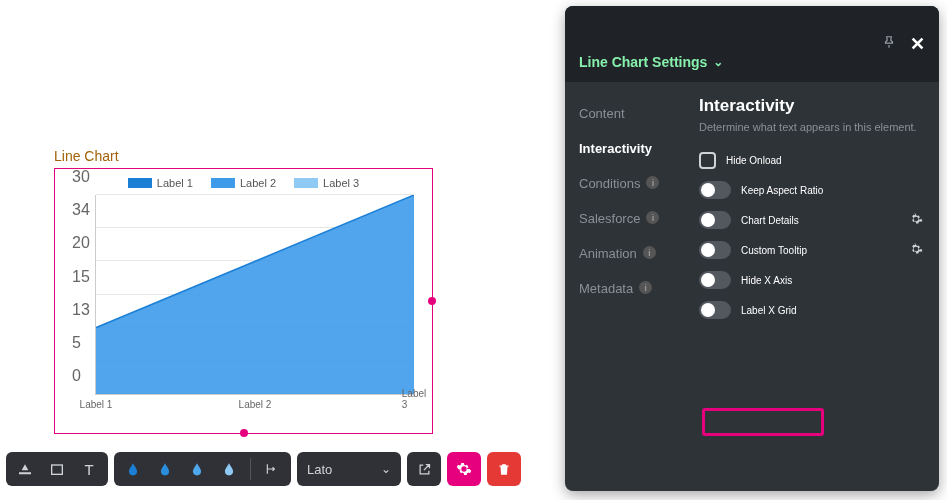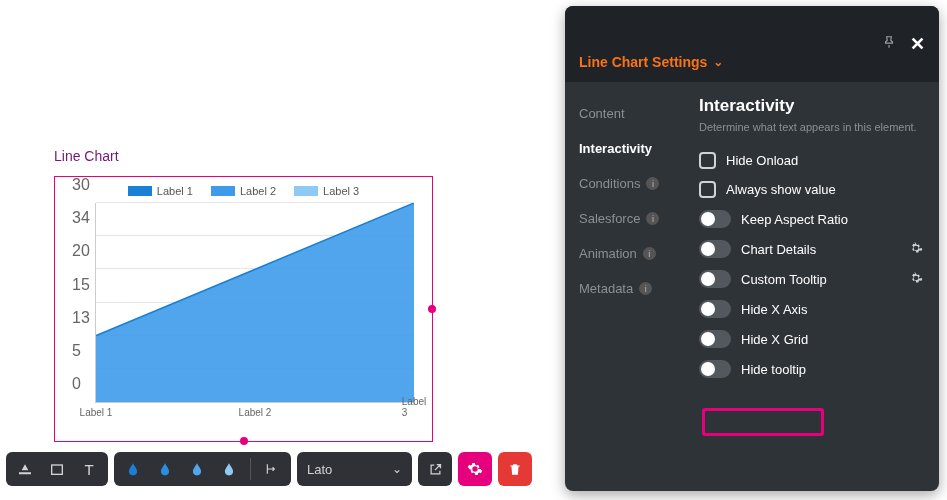--- a/index.html
+++ b/index.html
@@ -1,58 +1,58 @@
 <!DOCTYPE html>
 <html><head>
 <meta charset="utf-8">
 <style>
   * { box-sizing: border-box; margin: 0; padding: 0; font-family: -apple-system, BlinkMacSystemFont, "Segoe UI", Arial, sans-serif; }
   body { width: 947px; height: 500px; position: relative; background: #fff; overflow: hidden; }
 
   
   .chart-wrap { position: absolute; left: 54px; top: 148px; width: 379px; }
-  .chart-title { color: #701a75; font-size: 14px; font-weight: 500; margin-bottom: 12px; }
+  .chart-title { color: #a16207; font-size: 14px; font-weight: 500; margin-bottom: 4px; }
   .chart-box { border: 1px solid #e6007e; background: #fff; position: relative; height: 266px; padding: 8px 14px 6px 14px; }
   .chart-handle { position:absolute; width:8px; height:8px; background:#e6007e; border-radius:50%; }
   .chart-handle.bottom { left:50%; bottom:-4px; transform:translateX(-50%);}
   .chart-handle.right { right:-4px; top:50%; transform:translateY(-50%);}
   .legend { display:flex; justify-content:center; gap:18px; font-size:11px; color:#555; margin-bottom:6px;}
   .lg { display:flex; align-items:center; gap:5px;}
   .swatch { width:24px; height:10px;}
   .plot { position:relative; height:200px; margin-left:26px; margin-right:4px; border-left:1px solid #ccc; border-bottom:1px solid #ccc;}
   .ygrid { position:absolute; left:0; right:0; border-top:1px solid #e6e6e6;}
   .ytick { position:absolute; left:-24px; font-size:16px; color:#666; transform:translateY(-50%);}
   .xtick { position:absolute; bottom:-16px; font-size:10px; color:#666; transform:translateX(-50%);}
   svg.area { position:absolute; left:0; top:0; width:100%; height:100%; }
 
   
   .toolbar { position:absolute; left:6px; top:452px; display:flex; gap:6px; align-items:center;}
   .tb-dark { background:#2f3136; border-radius:6px; display:flex; align-items:center; height:34px; padding:0 6px; gap:6px;}
   .tb-btn { width:26px; height:26px; display:flex; align-items:center; justify-content:center; color:#cfd2d6; cursor:pointer; border-radius:4px;}
   .tb-sep { width:1px; height:22px; background:#555; margin:0 2px;}
-  .font-sel { background:#2f3136; color:#cfd2d6; border:none; height:34px; width:115px; border-radius:6px; padding:0 10px; display:flex; align-items:center; justify-content:space-between; font-size:13px; cursor:pointer;}
+  .font-sel { background:#2f3136; color:#cfd2d6; border:none; height:34px; width:104px; border-radius:6px; padding:0 10px; display:flex; align-items:center; justify-content:space-between; font-size:13px; cursor:pointer;}
   .sq-btn { width:34px; height:34px; border-radius:6px; display:flex; align-items:center; justify-content:center; cursor:pointer;}
   .sq-dark { background:#2f3136; color:#cfd2d6;}
   .sq-pink { background:#e6007e; color:#fff;}
   .sq-red { background:#e53935; color:#fff;}
 
   
   .panel { position:absolute; left:565px; top:6px; width:374px; background:#2e3338; color:#cfd2d6; border-radius:8px; box-shadow:0 4px 14px rgba(0,0,0,.35); overflow:hidden; height:485px;}
   .panel-hd { display:flex; align-items:center; justify-content:space-between; padding:12px 14px; background:#1f2327;}
-  .panel-hd-left { display:flex; align-items:center; gap:6px; font-weight:700; color:#f97316; font-size:14px;margin-top:36px;}
+  .panel-hd-left { display:flex; align-items:center; gap:6px; font-weight:700; color:#86efac; font-size:14px;margin-top:36px;}
   .panel-hd-right { display:flex; align-items:center; gap:14px; color:#9aa0a6;}
   .panel-body { display:flex; height:calc(100% - 44px);}
   .side { width:122px; padding:14px 0 0 14px; font-size:13px;}
-  .side-item { padding:10px 0; color:#8a9096; display:flex; align-items:center; gap:6px; cursor:pointer;}
+  .side-item { padding:10px 0; color:#8a9096; display:flex; align-items:flex-start; gap:6px; cursor:pointer;}
   .side-item.active { color:#fff; font-weight:700;}
   .info { width:13px; height:13px; border-radius:50%; background:#555; display:inline-flex; align-items:center; justify-content:center; font-size:9px; color:#bbb;}
   .main { flex:1; padding:14px 16px 10px 12px; overflow:auto;}
   .sec-title { color:#fff; font-size:17px; font-weight:700; margin-bottom:4px;}
   .sec-sub { color:#8a9096; font-size:11px; margin-bottom:12px; line-height:1.3;}
-  .row { display:flex; align-items:center; gap:10px; padding:6px 0; font-size:13px;}
+  .row { display:flex; align-items:center; gap:10px; padding:6px 0; font-size:10px;}
   .cb { width:17px; height:17px; border:2px solid #cfd2d6; border-radius:4px;}
   .toggle { width:32px; height:18px; border-radius:9px; background:#53585e; position:relative; flex-shrink:0;}
   .toggle::after { content:""; position:absolute; width:14px; height:14px; border-radius:50%; background:#fff; top:2px; left:2px;}
   .row .lbl { color:#fff; }
   .gear-r { margin-left:auto; color:#cfd2d6; cursor:pointer;}
   .hl { position:absolute; border:3px solid #e6007e; border-radius:3px; pointer-events:none;}
   .hl-row { left:702px; top:408px; width:122px; height:28px;}
 
   
   .chev { font-size:12px;}
@@ -210,24 +210,20 @@
         </div>
     </div>
     <div class="main">
       <div class="sec-title">Interactivity</div>
       <div class="sec-sub">Determine what text appears in this element.</div>
 
       <div class="row">
           <span class="cb"></span>
           <span class="lbl">Hide Onload</span>
         </div>
-      <div class="row">
-          <span class="cb"></span>
-          <span class="lbl">Always show value</span>
-        </div>
 
       <div class="row">
           <span class="toggle"></span>
           <span class="lbl">Keep Aspect Ratio</span>
         </div>
       <div class="row">
           <span class="toggle"></span>
           <span class="lbl">Chart Details</span>
           <span class="gear-r"><svg width="14" height="14" viewBox="0 0 24 24" fill="currentColor">
               <path d="M12 8a4 4 0 100 8 4 4 0 000-8zm9 4l2 1.6-2 3.4-2.4-1a7 7 0 01-2 1.2l-.4 2.6h-4l-.4-2.6a7 7 0 01-2-1.2l-2.4 1-2-3.4 2-1.6a7 7 0 010-2.4l-2-1.6 2-3.4 2.4 1a7 7 0 012-1.2L7.9 3h4l.4 2.6a7 7 0 012 1.2l2.4-1 2 3.4-2 1.6a7 7 0 010 2.4z"></path>
@@ -239,23 +235,19 @@
           <span class="gear-r"><svg width="14" height="14" viewBox="0 0 24 24" fill="currentColor">
               <path d="M12 8a4 4 0 100 8 4 4 0 000-8zm9 4l2 1.6-2 3.4-2.4-1a7 7 0 01-2 1.2l-.4 2.6h-4l-.4-2.6a7 7 0 01-2-1.2l-2.4 1-2-3.4 2-1.6a7 7 0 010-2.4l-2-1.6 2-3.4 2.4 1a7 7 0 012-1.2L7.9 3h4l.4 2.6a7 7 0 012 1.2l2.4-1 2 3.4-2 1.6a7 7 0 010 2.4z"></path>
             </svg></span>
         </div>
       <div class="row">
           <span class="toggle"></span>
           <span class="lbl">Hide X Axis</span>
         </div>
       <div class="row">
           <span class="toggle"></span>
-          <span class="lbl">Hide X Grid</span>
-        </div>
-      <div class="row">
-          <span class="toggle"></span>
-          <span class="lbl">Hide tooltip</span>
+          <span class="lbl">Label X Grid</span>
         </div>
     </div>
   </div>
 </div>
 
 <div class="hl hl-row"></div>
 
 </body></html>

